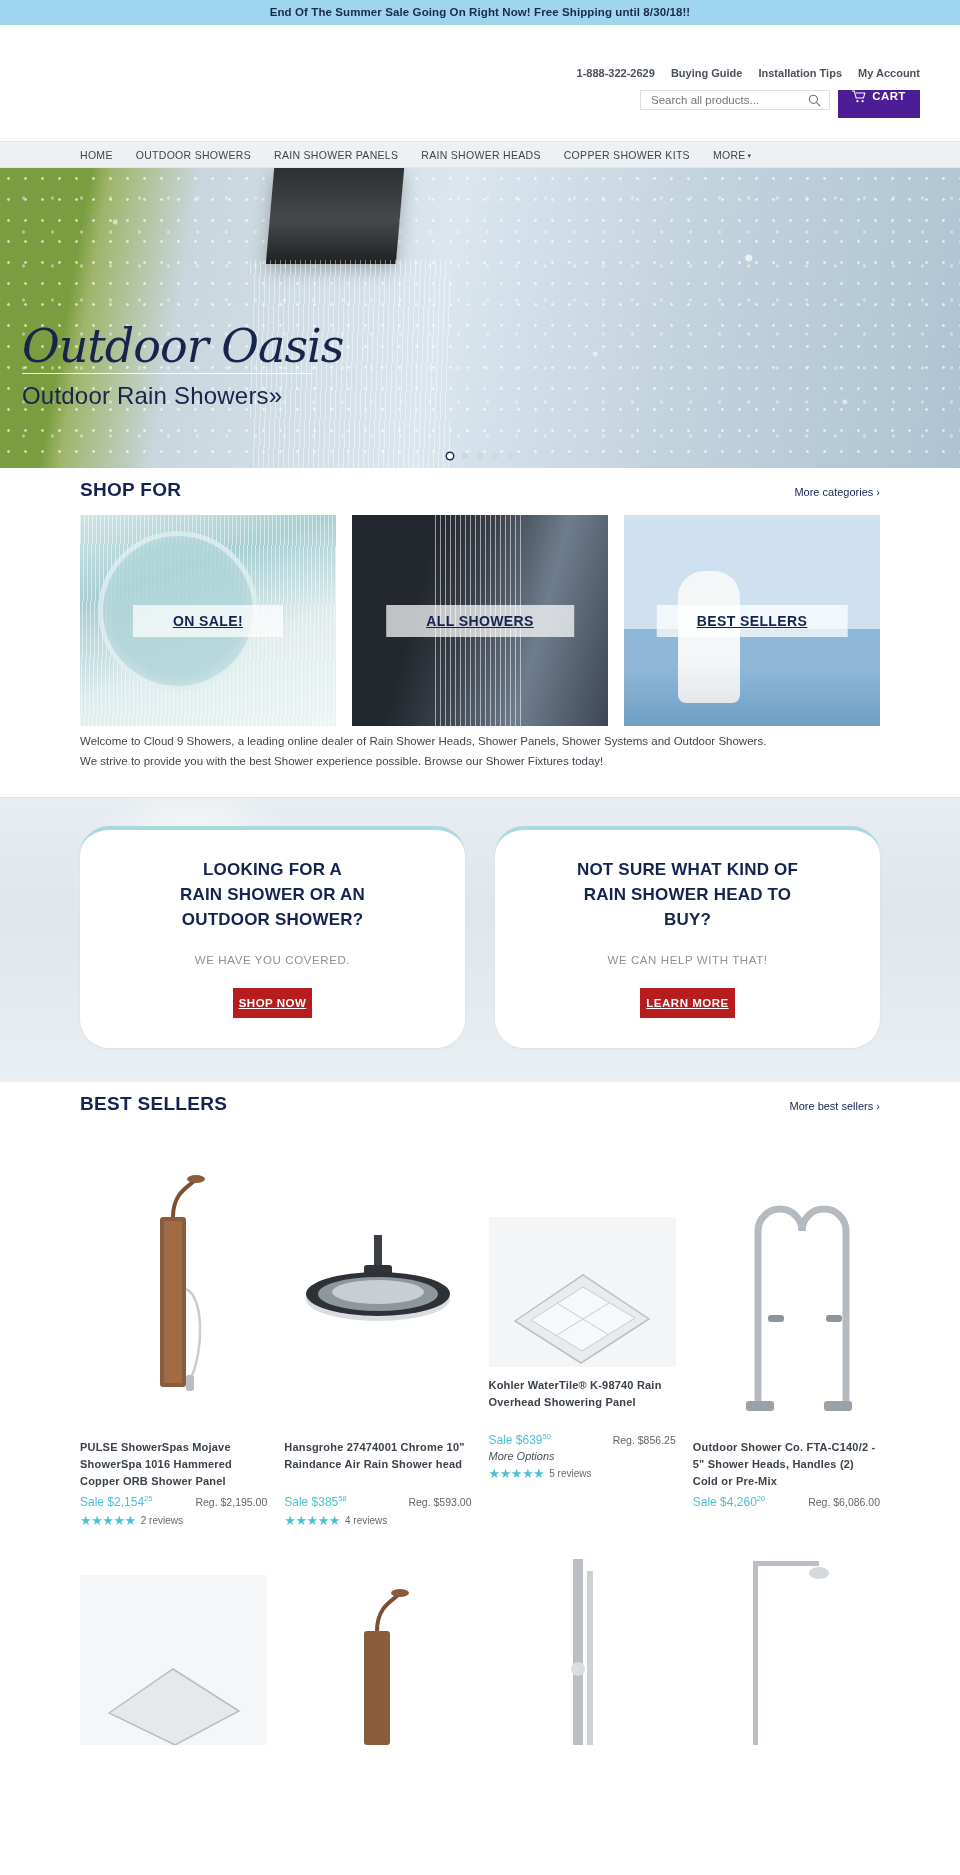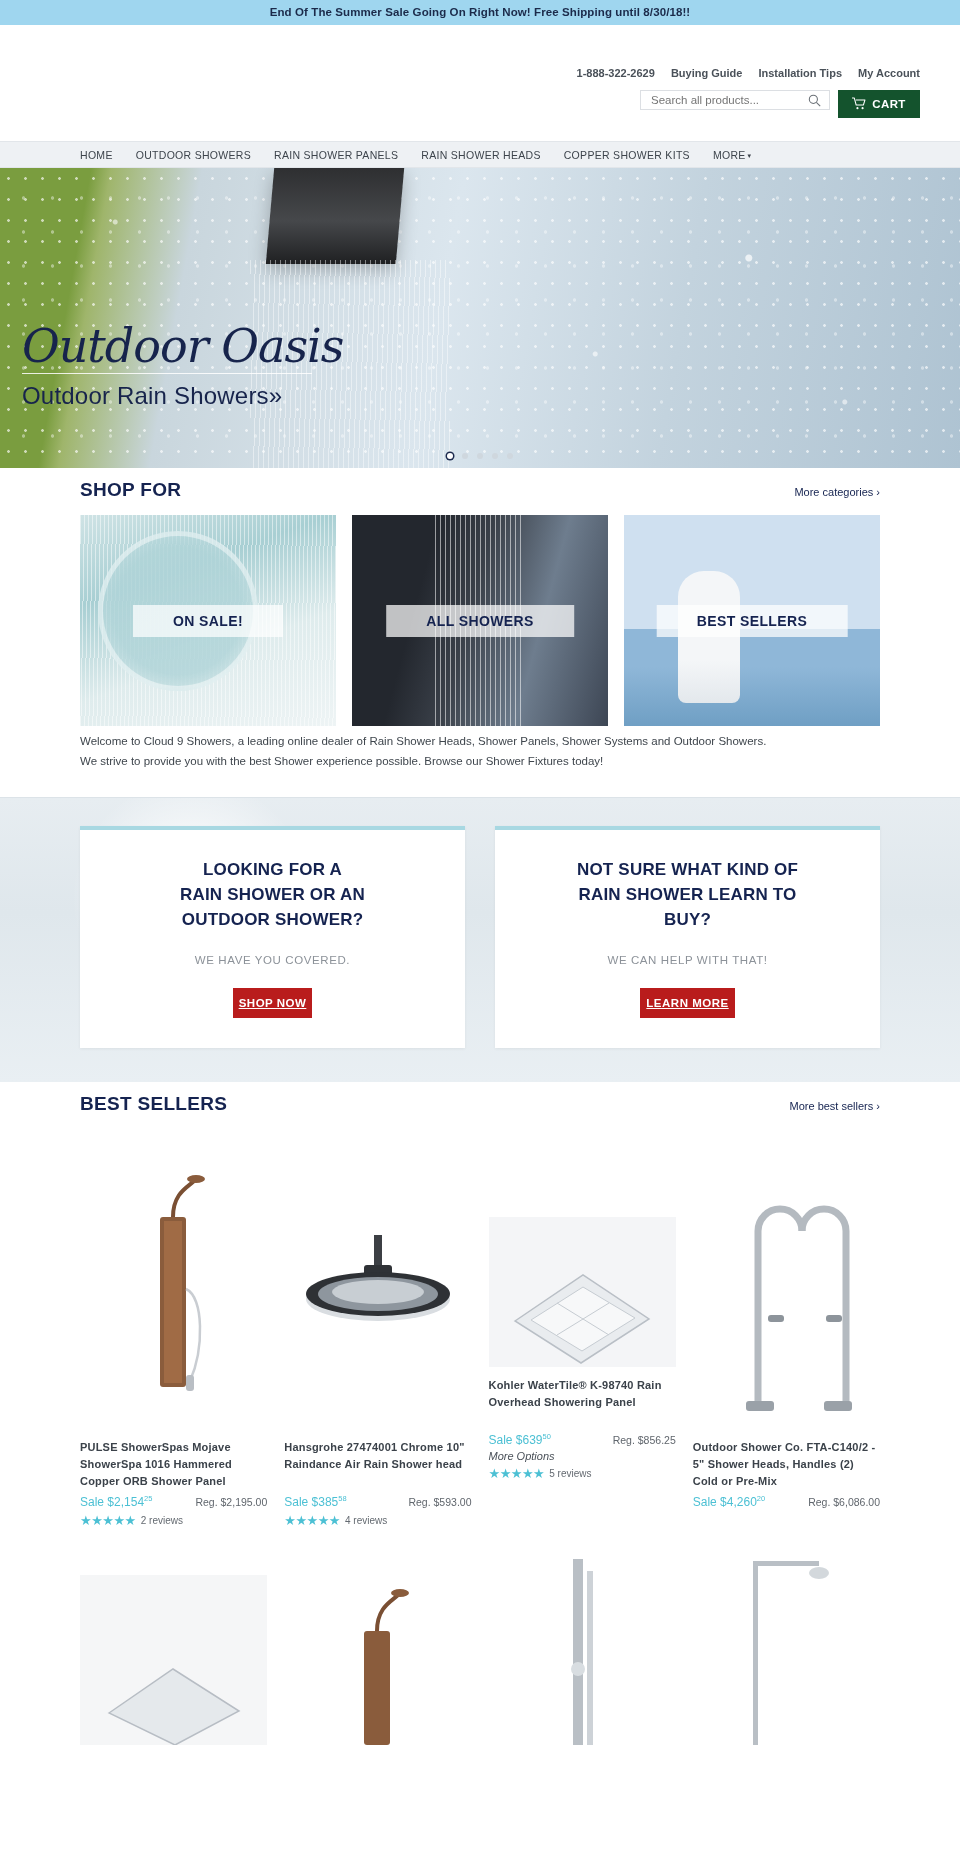--- a/index.html
+++ b/index.html
@@ -82,26 +82,26 @@
   .searchbox input {
     border: 0; outline: 0; flex: 1;
     font-size: 11.5px;
     color: #8e949b;
     font-family: "Liberation Sans", sans-serif;
     background: transparent;
   }
   .search-icon { flex: 0 0 auto; line-height: 0; }
   .cartbtn {
     margin-left: 8px;
-    background: #14532d;
+    background: #4c1d95;
     color: #fff;
     height: 28px;
     min-width: 82px;
     display: flex;
-    align-items: center;
+    align-items: flex-start;
     justify-content: center;
     gap: 6px;
     font-size: 11.5px;
     font-weight: bold;
     letter-spacing: .4px;
     cursor: pointer;
   }
 
   
   .nav {
@@ -253,20 +253,21 @@
     position: absolute;
     left: 50%; top: 50%; transform: translate(-50%,-50%);
     background: rgba(255,255,255,.72);
     color: #152350;
     font-weight: bold;
     font-size: 14px;
     letter-spacing: .4px;
     padding: 8px 40px;
     white-space: nowrap;
     z-index: 3;
+    text-decoration: underline;
   }
 
   .welcome {
     font-size: 11.5px;
     line-height: 1.75;
     color: #3f464d;
     padding: 5px 0 26px;
   }
 
   
@@ -278,20 +279,21 @@
     border-top: 1px solid #dce3e8;
   }
   .promos { display: flex; gap: 30px; }
   .promo {
     flex: 1;
     background: #fff;
     border-top: 4px solid #a8d8e2;
     padding: 28px 22px 30px;
     text-align: center;
     box-shadow: 0 1px 3px rgba(0,0,0,.06);
+    border-radius: 29px;
   }
   .promo h3 {
     font-size: 17px;
     color: #152350;
     line-height: 1.45;
     letter-spacing: .2px;
     font-weight: bold;
   }
   .promo p {
     font-size: 11.5px;
@@ -458,21 +460,21 @@
           <span>RAIN SHOWER OR AN</span><br>
           <span>OUTDOOR SHOWER?</span>
         </h3>
         <p>WE HAVE YOU COVERED.</p>
         <a class="btn" href="#">SHOP NOW</a>
       </div>
 
       <div class="promo">
         <h3>
           <span>NOT SURE WHAT KIND OF</span><br>
-          <span>RAIN SHOWER LEARN TO</span><br>
+          <span>RAIN SHOWER HEAD TO</span><br>
           <span>BUY?</span>
         </h3>
         <p>WE CAN HELP WITH THAT!</p>
         <a class="btn" href="#">LEARN MORE</a>
       </div>
 
     </div>
   </div>
 </div>
 

